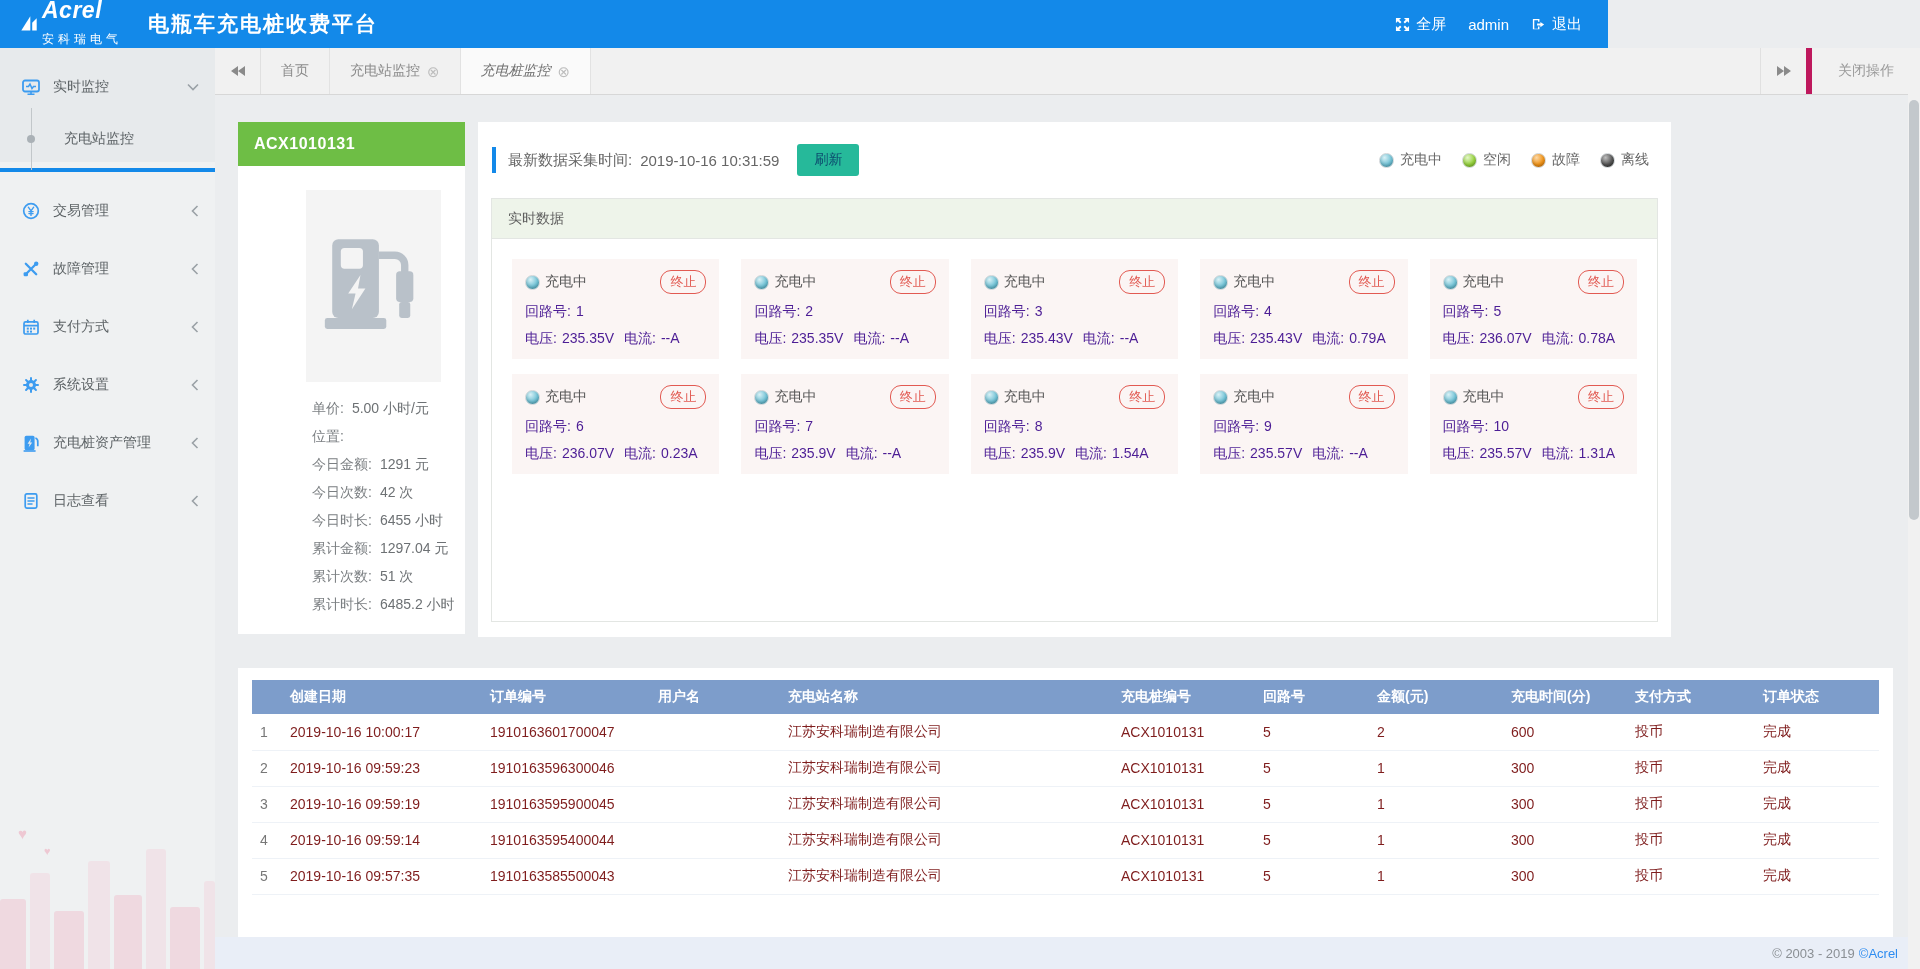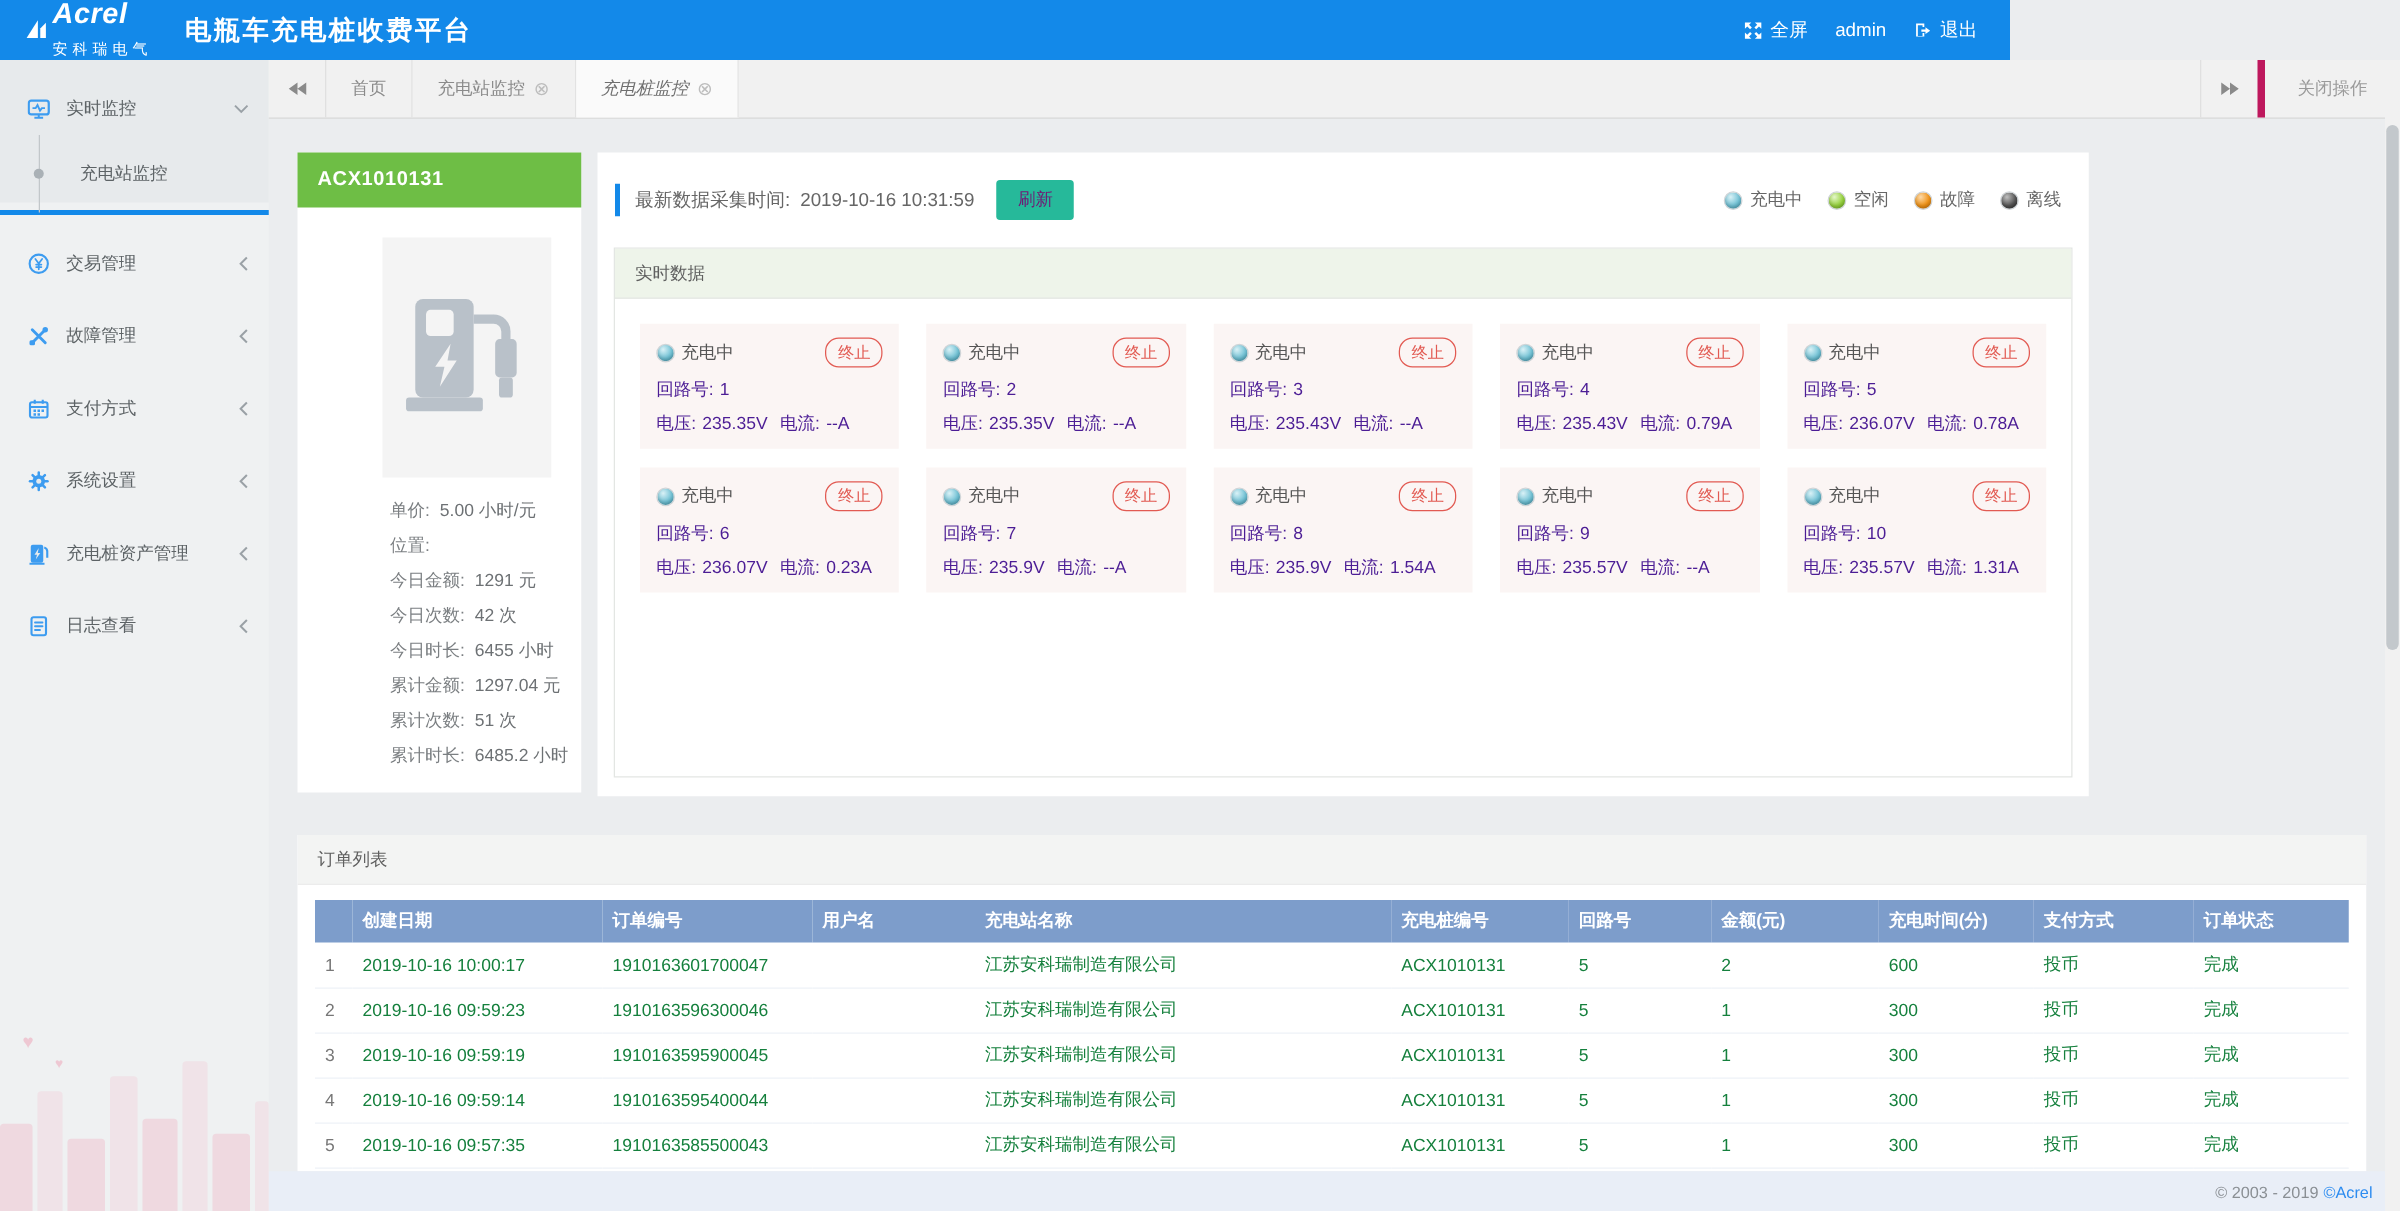--- a/index.html
+++ b/index.html
@@ -60,21 +60,21 @@
   .device-icon-wrap { height:192px; background:#f4f4f4; display:flex; align-items:center; justify-content:center; margin-bottom:12px; }
   .stats { padding:0 6px; }
   .stat-row { font-size:14px; color:#7b7f82; line-height:28px; white-space:nowrap; }
   .stat-row .stat-value { margin-left:8px; color:#6d7174; }
   
   .monitor-panel { position:absolute; left:263px; top:27px; width:1193px; height:515px; background:#fff; }
   .monitor-top { height:76px; display:flex; align-items:center; padding:0 22px 0 14px; }
   .blue-bar { width:4px; height:26px; background:#1389e9; margin-right:12px; }
   .collect-label,.collect-time { font-size:15px; color:#666; }
   .collect-time { margin-left:8px; }
-  .refresh-btn { margin-left:18px; height:32px; padding:0 17px; background:#26b99a; color:#701a75;
+  .refresh-btn { margin-left:18px; height:32px; padding:0 17px; background:#26b99a; color:#0c4a6e;
     border:none; border-radius:3px; font-size:14px; font-family:inherit; cursor:pointer; }
   .legend { margin-left:auto; display:flex; align-items:center; gap:20px; font-size:14px; color:#666; }
   .legend-item { display:inline-flex; align-items:center; gap:6px; }
   .orb { width:15px; height:15px; border-radius:50%; border:1px solid #cfd4d7; box-shadow:inset 0 -2px 3px rgba(0,0,0,.18); }
   .orb-charging { background:radial-gradient(circle at 35% 28%, #d9f1f6, #74c3d6 55%, #3f97ad); }
   .orb-idle     { background:radial-gradient(circle at 35% 28%, #e4f6ca, #97d23f 55%, #6aa81f); }
   .orb-fault    { background:radial-gradient(circle at 35% 28%, #fcd9a8, #f0941a 55%, #c86e05); }
   .orb-offline  { background:radial-gradient(circle at 35% 28%, #bfbfbf, #565656 55%, #222); }
   .realtime-box { margin:0 13px; border:1px solid #e3e6e3; height:424px; }
   .realtime-header { height:40px; background:#eef4ea; border-bottom:1px solid #e3e6e3; display:flex; align-items:center;
@@ -89,21 +89,21 @@
   .cc-line .v { margin-left:5px; }
   .cc-line .lbl2 { margin-left:10px; }
   
   .orders-panel { position:absolute; left:23px; top:573px; width:1655px; bottom:0; background:#fff; overflow:hidden; }
   .orders-header { height:40px; background:#f3f4f3; display:flex; align-items:center; padding-left:16px;
     font-size:14px; color:#5f5f5f; border-bottom:1px solid #ececec; }
   .orders-table-wrap { padding:12px 14px 0 14px; }
   table { width:100%; border-collapse:collapse; table-layout:fixed; }
   thead th { background:#7d9dcb; color:#fff; font-size:14px; font-weight:bold; text-align:left;
     height:34px; padding-left:8px; white-space:nowrap; }
-  tbody td { font-size:14px; color:#15803d; height:36px; padding-left:8px; border-bottom:1px solid #eef2f7; white-space:nowrap; }
+  tbody td { font-size:14px; color:#7f1d1d; height:36px; padding-left:8px; border-bottom:1px solid #eef2f7; white-space:nowrap; }
   tbody td.idx { color:#777; }
   
   .footer { position:absolute; left:215px; right:0; bottom:0; height:32px; background:#e9eef7;
     display:flex; align-items:center; justify-content:flex-end; padding-right:22px; font-size:13px; color:#8a8f94; }
   .footer a { color:#2d8cf0; text-decoration:none; margin-left:4px; cursor:pointer; }
   
   .scrollbar { position:absolute; right:0; top:48px; bottom:0; width:12px; background:#f1f1f1; z-index:40; }
   .scrollbar-thumb { position:absolute; top:52px; left:1px; width:10px; height:420px; background:#c3c8cc; border-radius:5px; }
   svg { display:block; }
 </style>
@@ -462,21 +462,20 @@
               </div>
             <div class="cc-line"><span>回路号:</span><span class="v">10</span></div>
             <div class="cc-line"><span>电压:</span><span class="v">235.57V</span><span class="lbl2">电流:</span><span class="v">1.31A</span></div>
           </div>
 
         </div>
       </div>
     </section>
 
     <section class="orders-panel">
-      <div class="orders-header">订单列表</div>
       <div class="orders-table-wrap">
         <table>
           <colgroup>
             <col style="width:30px">
               <col style="width:200px">
               <col style="width:168px">
               <col style="width:130px">
             <col style="width:333px">
               <col style="width:142px">
               <col style="width:114px">

